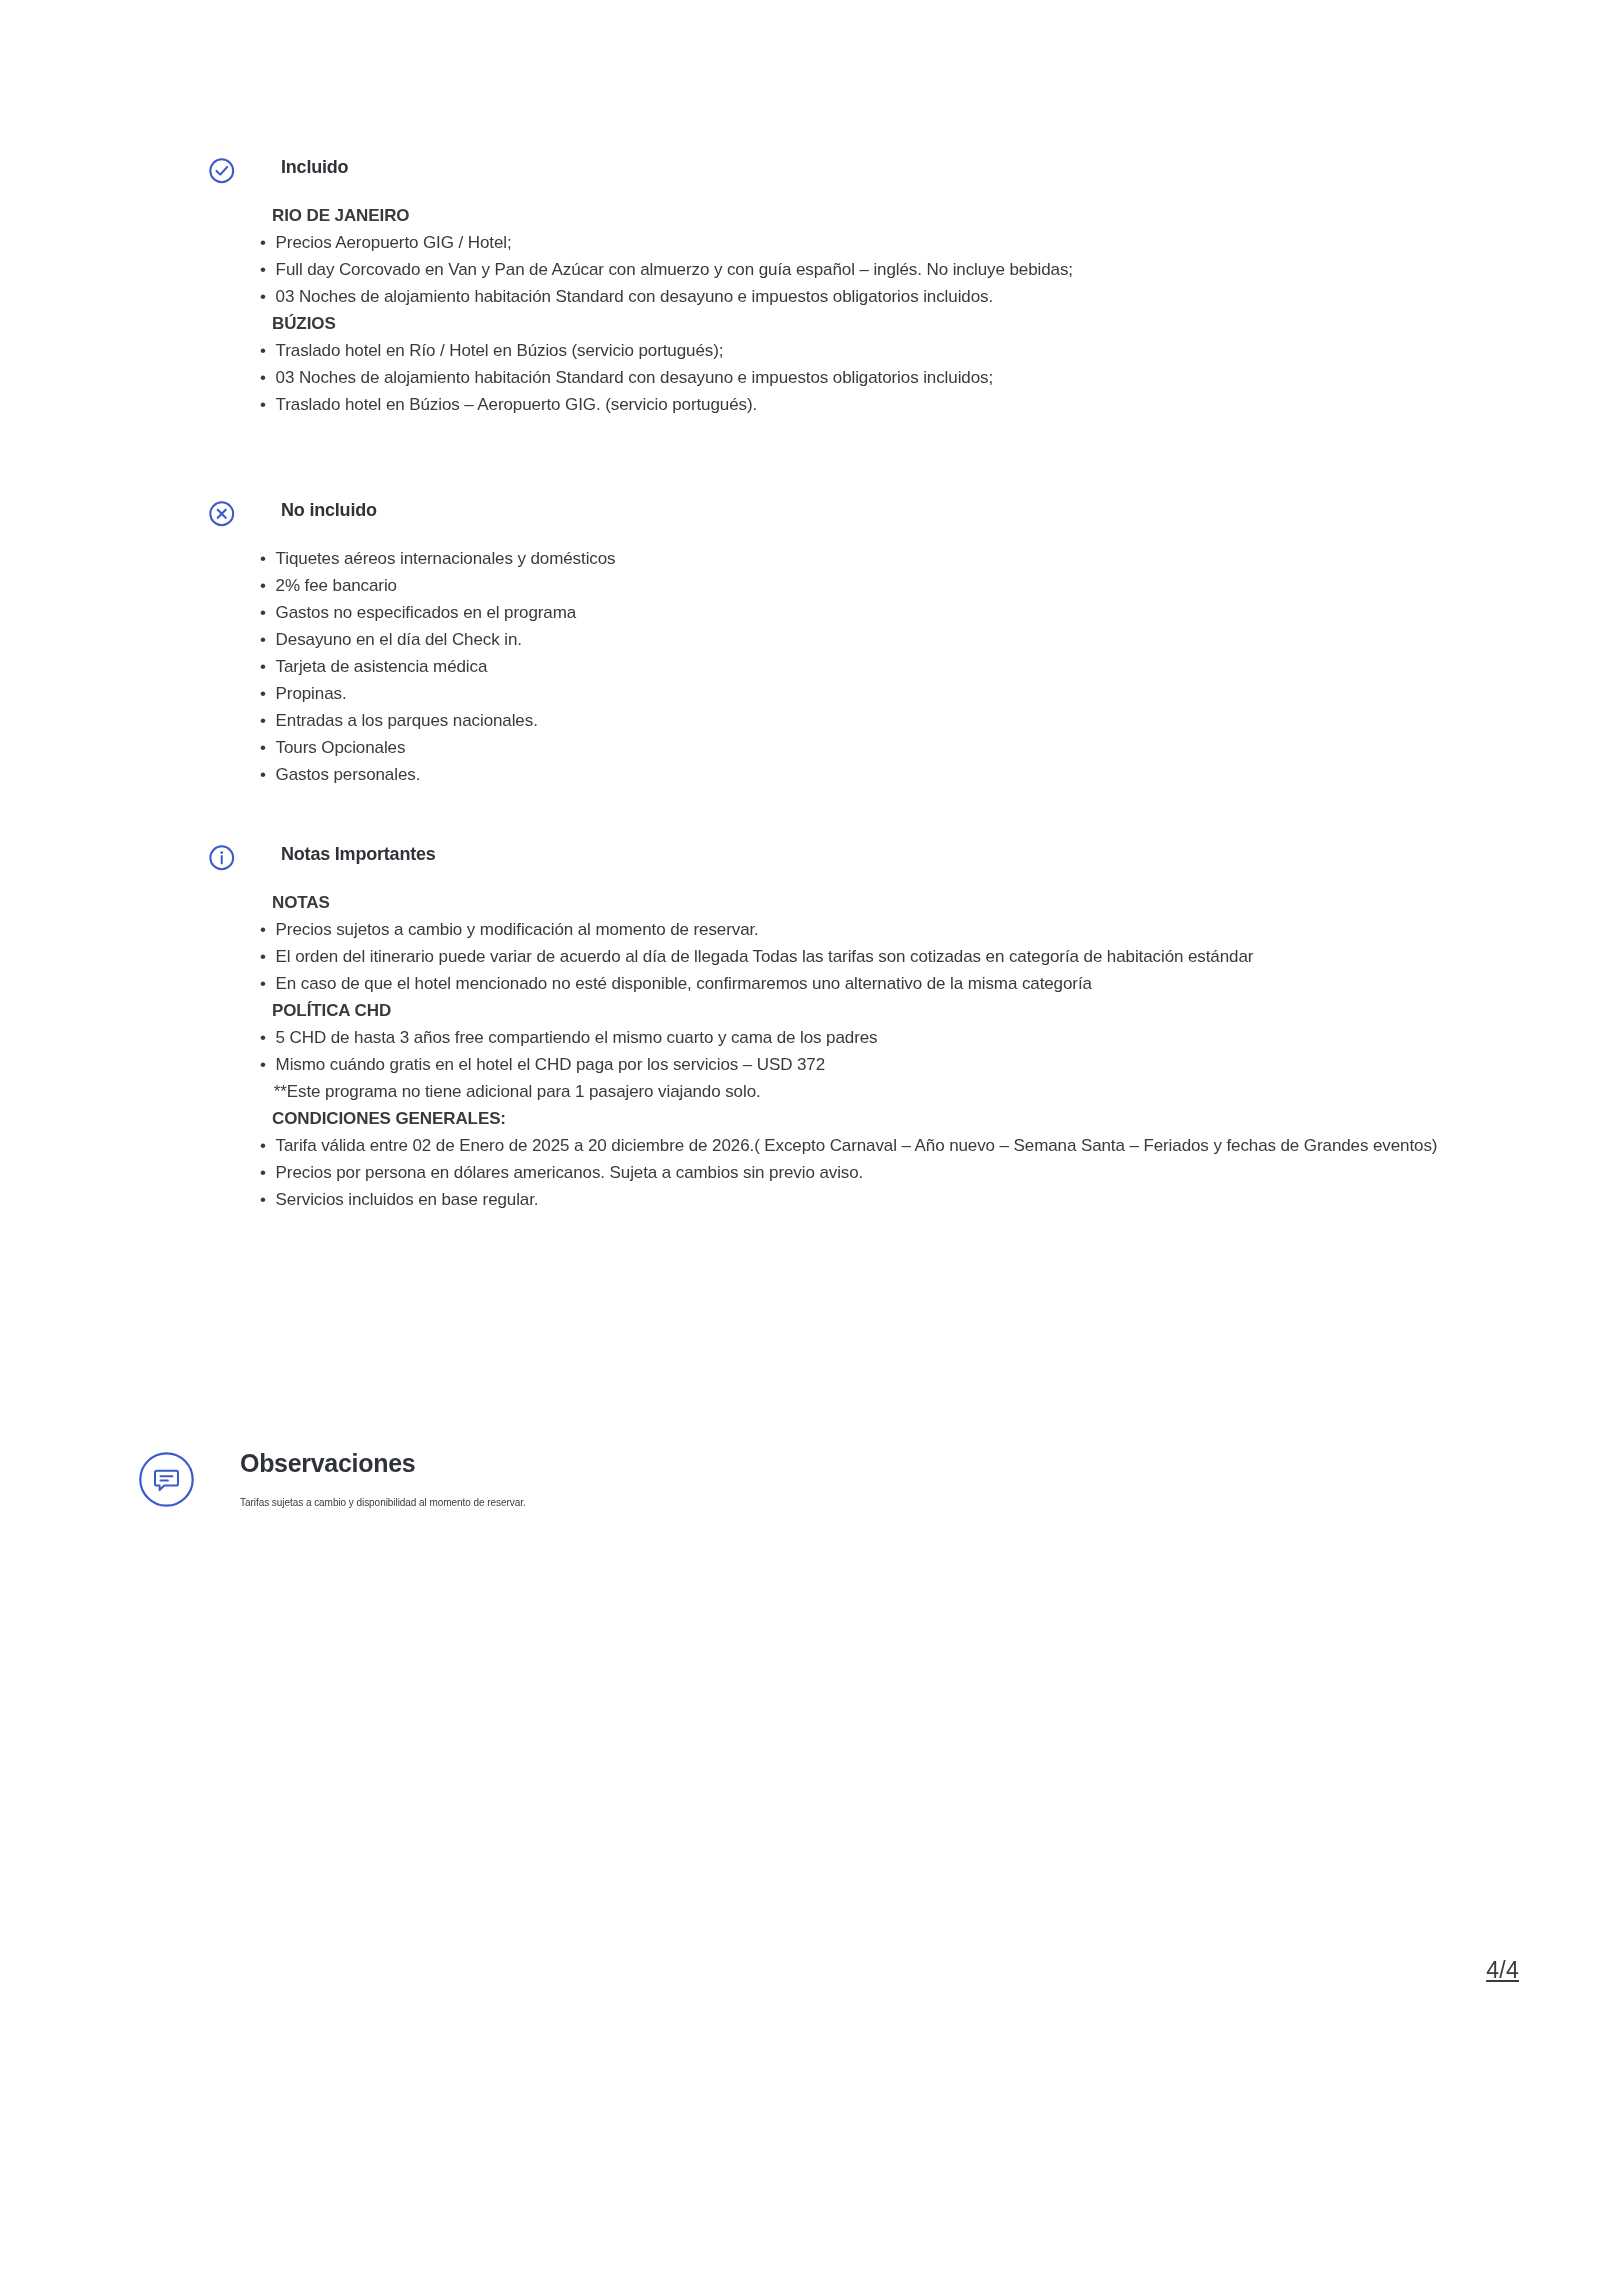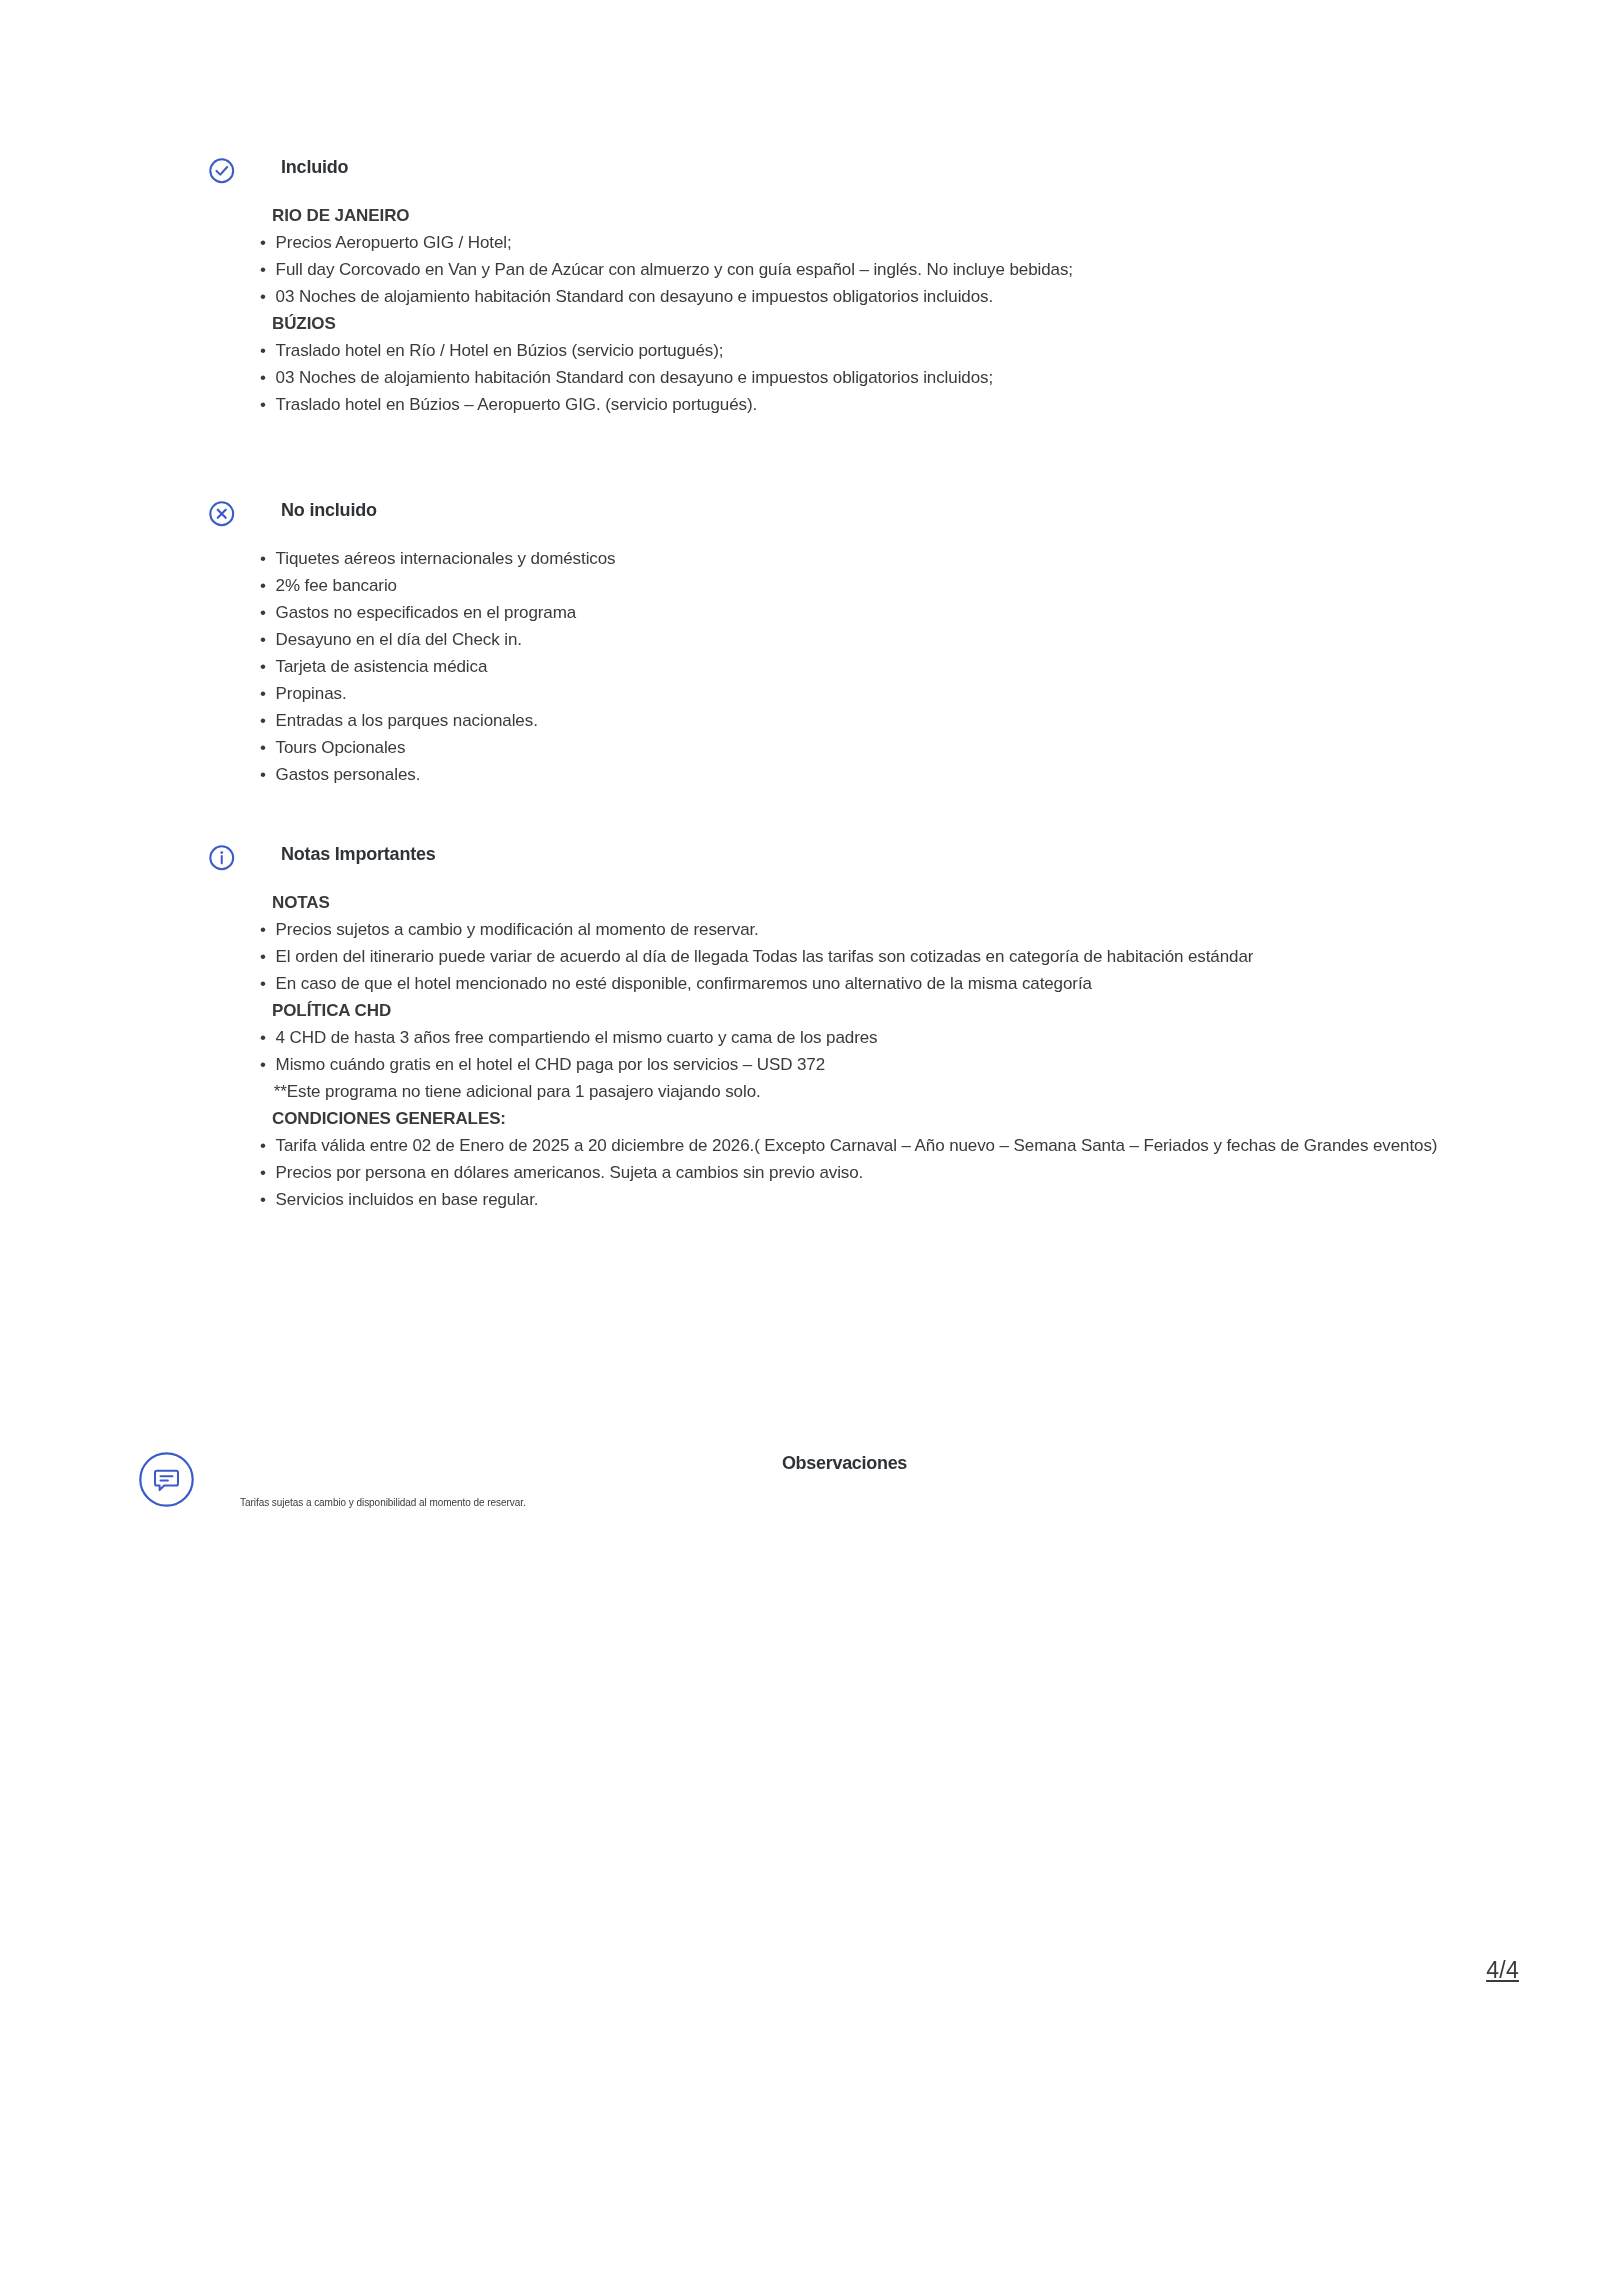--- a/index.html
+++ b/index.html
@@ -100,26 +100,25 @@
   }
   .obs-icon {
     position: absolute;
     left: 0;
     top: 1.8px;
     width: 57px;
     height: 57px;
   }
   .obs-title {
     margin-left: 102px;
-    font-size: 18px;
+    font-size: 25px;
     font-weight: bold;
     color: #2f3338;
     letter-spacing: -0.3px;
     line-height: 28px;
-    text-align: center;
   }
   .obs-text {
     margin-left: 102px;
     margin-top: 14.8px;
     font-size: 10px;
     color: #3a3a3c;
     line-height: 21px;
     letter-spacing: -0.05px;
   }
 
@@ -200,21 +199,21 @@
       </span>
       <span class="sec-title">Notas Importantes</span>
     </div>
     <div class="body-block">
       <ul class="bullets">
         <li class="subheading">NOTAS</li>
         <li>Precios sujetos a cambio y modificación al momento de reservar.</li>
         <li>El orden del itinerario puede variar de acuerdo al día de llegada Todas las tarifas son cotizadas en categoría de habitación estándar</li>
         <li>En caso de que el hotel mencionado no esté disponible, confirmaremos uno alternativo de la misma categoría</li>
         <li class="subheading">POLÍTICA CHD</li>
-        <li>4 CHD de hasta 3 años free compartiendo el mismo cuarto y cama de los padres</li>
+        <li>5 CHD de hasta 3 años free compartiendo el mismo cuarto y cama de los padres</li>
         <li>Mismo cuándo gratis en el hotel el CHD paga por los servicios – USD 372</li>
         <li class="noblt">**Este programa no tiene adicional para 1 pasajero viajando solo.</li>
         <li class="subheading">CONDICIONES GENERALES:</li>
         <li>Tarifa válida entre 02 de Enero de 2025 a 20 diciembre de 2026.( Excepto Carnaval – Año nuevo – Semana Santa – Feriados y fechas de Grandes eventos)</li>
         <li>Precios por persona en dólares americanos. Sujeta a cambios sin previo aviso.</li>
         <li>Servicios incluidos en base regular.</li>
       </ul>
     </div>
   </div>
 

